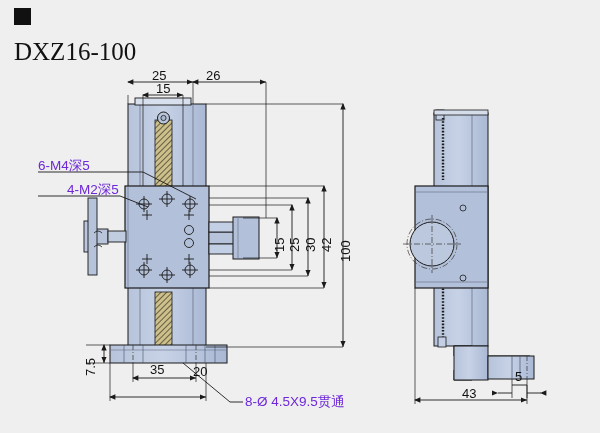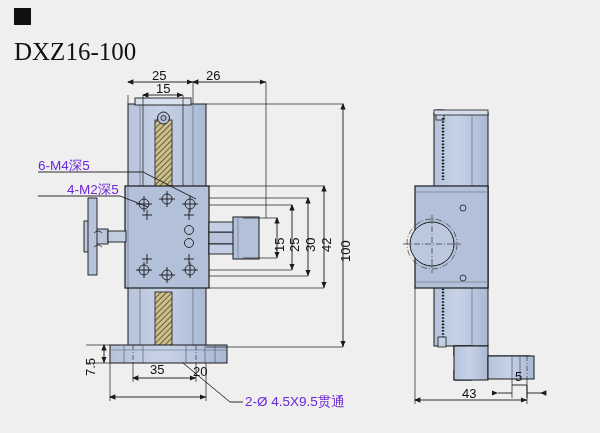--- a/index.html
+++ b/index.html
@@ -308,15 +308,15 @@
   <div class="dim-label vert" style="left:83px; top:376px;">7.5</div>
 
   <div class="dim-label" style="left:157px; top:364px;margin-left:36px;">20</div>
   <div class="dim-label" style="left:150px; top:362px;">35</div>
 
   <div class="dim-label" style="left:515px; top:369px;">5</div>
   <div class="dim-label" style="left:462px; top:386px;text-align:center;">43</div>
 
   <div class="note-label" style="left:38px; top:157px;">6-M4深5</div>
   <div class="note-label" style="left:31px; top:181px;margin-left:36px;">4-M2深5</div>
-  <div class="note-label" style="left:245px; top:393px;">2-Ø 4.5X9.5贯通</div>
+  <div class="note-label" style="left:245px; top:393px;">8-Ø 4.5X9.5贯通</div>
 
 </div>
 
 </body></html>

